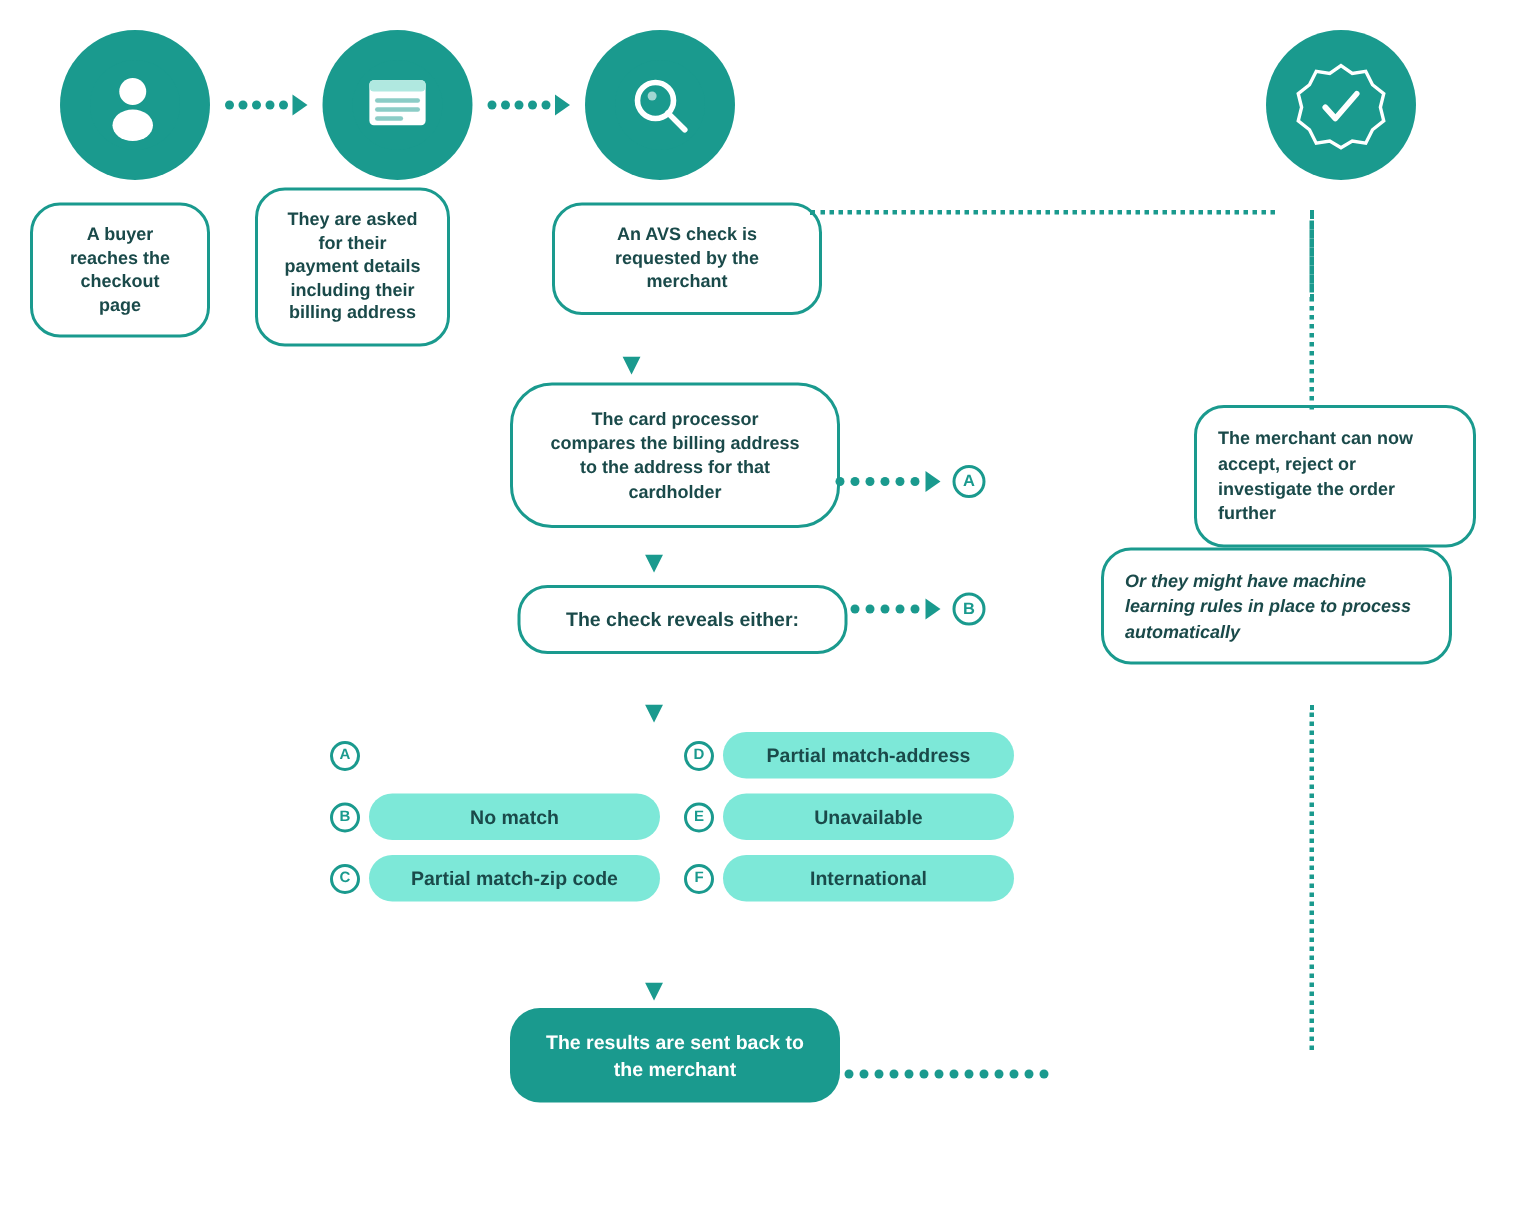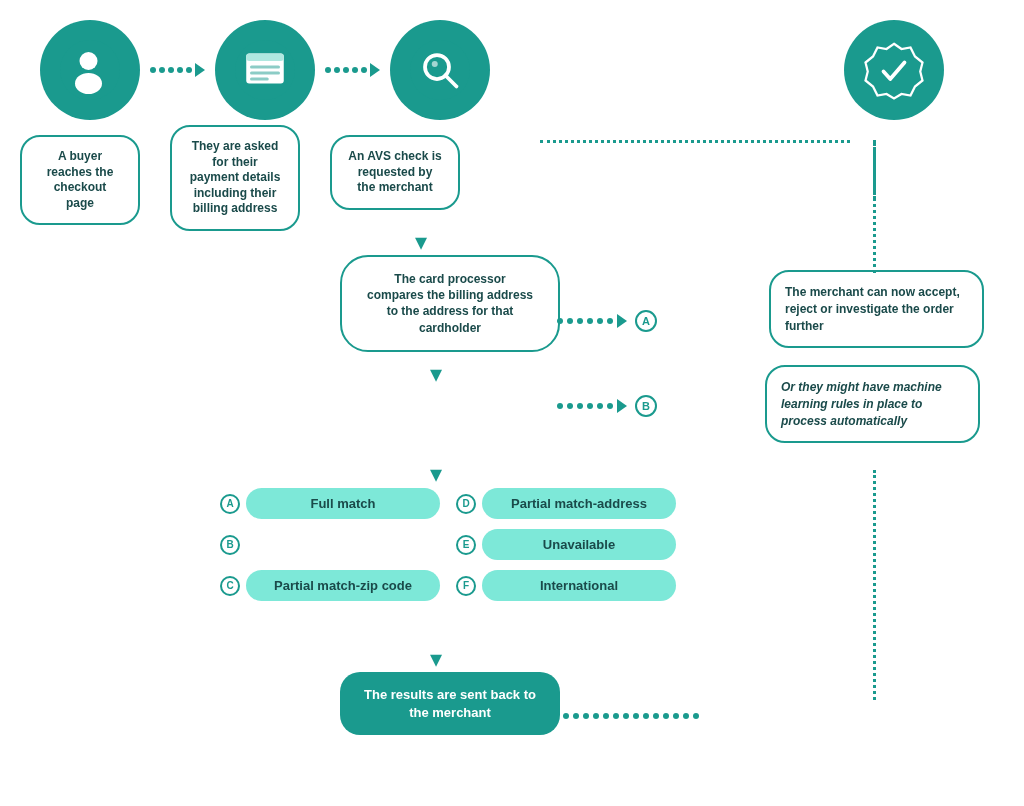--- a/index.html
+++ b/index.html
@@ -222,21 +222,21 @@
       <span>A buyer reaches the checkout page</span>
     </div>
   </div>
 
   <div style="position:absolute; top:125px; left:170px; width:130px;">
     <div class="step-box" style="font-size:12px;">
       <span>They are asked for their payment details including their billing address</span>
     </div>
   </div>
 
-  <div style="position:absolute; top:135px; left:330px; width:130px;">
+  <div style="position:absolute; top:135px; left:368px; width:180px;">
     <div class="step-box" style="font-size:12px;">
       <span>An AVS check is requested by the merchant</span>
     </div>
   </div>
 
   <div style="position:absolute; top:228px; left:415px; font-size:24px; color:#1a9a8e;">▾</div>
 
   <div style="position:absolute; top:255px; left:340px; width:210px;">
     <div class="flow-box light" style="font-size:12px;border-radius:28px;">
       <span>The card processor compares the billing address to the address for that cardholder</span>
@@ -261,39 +261,44 @@
     <div style="width:6px;height:6px;border-radius:50%;background:#1a9a8e;"></div>
     <div style="width:6px;height:6px;border-radius:50%;background:#1a9a8e;"></div>
     <div style="width:6px;height:6px;border-radius:50%;background:#1a9a8e;"></div>
     <div style="width:6px;height:6px;border-radius:50%;background:#1a9a8e;"></div>
     <div style="width:0;height:0;border-top:7px solid transparent;border-bottom:7px solid transparent;border-left:10px solid #1a9a8e;"></div>
     <div class="badge" style="margin-left:4px;">B</div>
   </div>
 
   <div style="position:absolute; top:360px; left:430px; font-size:24px; color:#1a9a8e;">▾</div>
 
+  <div style="position:absolute; top:390px; left:345px; width:195px;">
+    <div class="flow-box light" style="font-size:13px; padding:12px 20px;">
+      <span>The check reveals either:</span>
+    </div>
+  </div>
 
   <div style="position:absolute; top:460px; left:430px; font-size:24px; color:#1a9a8e;">▾</div>
 
   <div style="position:absolute; top:488px; left:220px;">
 
     <div style="display:flex; gap:16px; margin-bottom:10px;">
       <div style="display:flex; align-items:center; gap:6px; width:220px;">
         <div class="badge-sm">A</div>
-        <div class="option-pill">Full match</div>
       </div>
       <div style="display:flex; align-items:center; gap:6px; width:220px;">
         <div class="badge-sm">D</div>
         <div class="option-pill">Partial match-address</div>
       </div>
     </div>
 
     <div style="display:flex; gap:16px; margin-bottom:10px;">
       <div style="display:flex; align-items:center; gap:6px; width:220px;">
         <div class="badge-sm">B</div>
+        <div class="option-pill">No match</div>
       </div>
       <div style="display:flex; align-items:center; gap:6px; width:220px;">
         <div class="badge-sm">E</div>
         <div class="option-pill">Unavailable</div>
       </div>
     </div>
 
     <div style="display:flex; gap:16px;">
       <div style="display:flex; align-items:center; gap:6px; width:220px;">
         <div class="badge-sm">C</div>
@@ -307,29 +312,29 @@
   </div>
 
   <div style="position:absolute; top:645px; left:430px; font-size:24px; color:#1a9a8e;">▾</div>
 
   <div style="position:absolute; top:672px; left:340px; width:253px;">
     <div class="flow-box" style="font-size:13px;">
       <span>The results are sent back to the merchant</span>
     </div>
   </div>
 
-  <div style="position:absolute; top:270px; right:40px; width:215px;">
+  <div style="position:absolute; top:270px; right:40px; width:188px;">
     <div class="right-box">
       <div class="right-box-header">
         <div style="font-size:12px; line-height:1.4;">The merchant can now accept, reject or investigate the order further</div>
       </div>
     </div>
   </div>
 
-  <div style="position:absolute; top:365px; right:44px; width:215px;">
+  <div style="position:absolute; top:365px; right:56px; width:234px;">
     <div class="right-box">
       <div class="right-box-header">
         <div style="font-size:12px; line-height:1.4; font-style:italic;">Or they might have machine learning rules in place to process automatically</div>
       </div>
     </div>
   </div>
 
   <div style="position:absolute; right:148px; top:470px; height:230px; border-right:3px dotted #1a9a8e;"></div>
 
   <div style="position:absolute; top:713px; left:563px; display:flex; align-items:center; gap:4px;">

